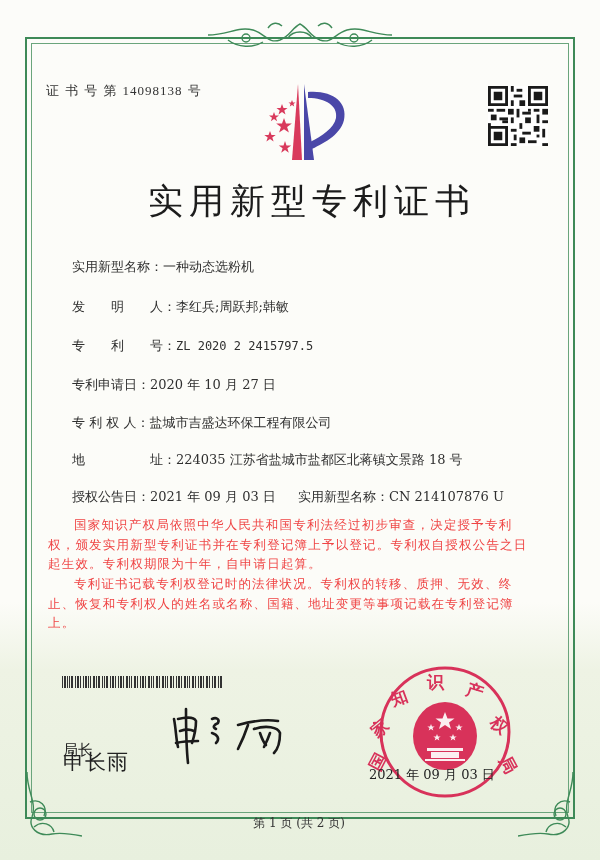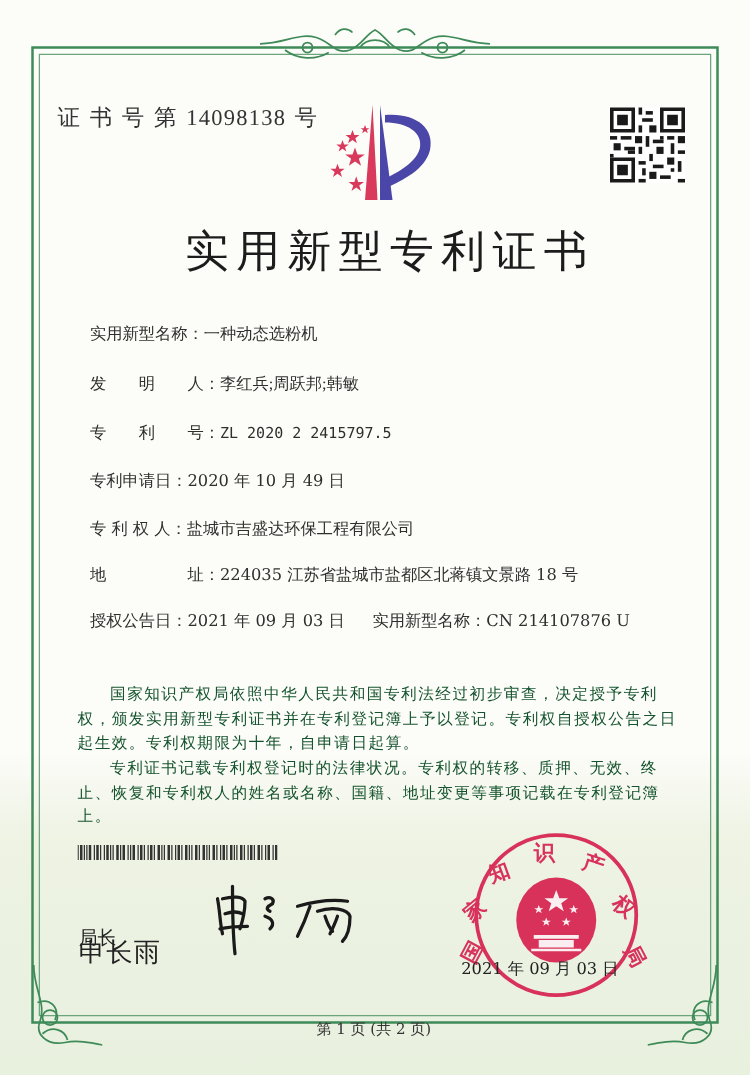--- a/index.html
+++ b/index.html
@@ -21,37 +21,37 @@
     position:absolute; left:31px; top:43px; width:538px; height:770px;
     border:1px solid #6aa57c; box-sizing:border-box;
   }
   .ornament-top {
     position:absolute; left:208px; top:18px; width:184px; height:34px;
   }
   .corner { position:absolute; width:60px; height:70px; }
   .corner-bl { left:22px; top:772px; }
   .corner-br { left:518px; top:772px; }
   .cert-no {
-    position:absolute; left:46px; top:82px; font-size:18px; letter-spacing:1px; color:#333;
+    position:absolute; left:46px; top:82px; font-size:13px; letter-spacing:1px; color:#333;
   }
   .logo { position:absolute; left:252px; top:78px; width:100px; height:86px; }
   .qr { position:absolute; left:488px; top:84px; width:60px; height:64px; }
   .title {
     position:absolute; left:12px; width:600px; top:178px; text-align:center;
     font-size:35px; letter-spacing:6px; color:#1c1c1c;
     font-family:"DejaVu Sans","Liberation Sans",sans-serif; font-weight:400;
   }
   .field {
     position:absolute; left:72px; font-size:13px; color:#2f2f2f; white-space:nowrap;
   }
   .field .lbl { display:inline-block; }
   .field .val { display:inline-block; }
   .para {
-    position:absolute; left:62px; width:488px; font-size:12.5px; line-height:19.5px; color:#14532d;
-    text-indent:26px; letter-spacing:1.2px;margin-top:30px;
+    position:absolute; left:48px; width:488px; font-size:12.5px; line-height:19.5px; color:#ef4444;
+    text-indent:26px; letter-spacing:1.2px;
   }
   .barcode { position:absolute; left:62px; top:676px; width:160px; height:12px; }
   .director-title { position:absolute; left:63px; top:741px; font-size:15px; font-family:"DejaVu Sans","Liberation Sans",sans-serif; color:#222; }
   .director-name { position:absolute; left:63px; top:748px; font-size:21px; font-family:"DejaVu Sans","Liberation Sans",sans-serif; color:#222; letter-spacing:1px;}
   .signature { position:absolute; left:168px; top:705px; width:140px; height:60px; }
   .seal { position:absolute; left:365px; top:660px; width:160px; height:140px; }
   .seal-date { position:absolute; left:369px; top:766px; font-size:13px; color:#222; }
   .page-num { position:absolute; left:0; width:598px; text-align:center; top:815px; font-size:12px; color:#333; }
 </style>
 </head>
@@ -152,28 +152,28 @@
       <rect x="19" y="20" width="2" height="1"></rect>
       <rect x="14" y="8" width="1" height="1"></rect>
   </g>
 </svg>
 
 <div class="title">实用新型专利证书</div>
 
 <div class="field" style="top:258px;">
   <span class="lbl">实用新型名称：</span><span class="val">一种动态选粉机</span>
 </div>
-<div class="field" style="top:298px;font-family:Liberation Serif, serif;">
+<div class="field" style="top:298px;">
   <span class="lbl">发　　明　　人：</span><span class="val">李红兵;周跃邦;韩敏</span>
 </div>
 <div class="field" style="top:337px;">
   <span class="lbl">专　　利　　号：</span><span class="val" style="font-family:'DejaVu Sans Mono',monospace;font-size:12px;">ZL 2020 2 2415797.5</span>
 </div>
 <div class="field" style="top:376px;">
-  <span class="lbl">专利申请日：</span><span class="val">2020 年 10 月 49 日</span>
+  <span class="lbl">专利申请日：</span><span class="val">2020 年 10 月 27 日</span>
 </div>
 <div class="field" style="top:414px;">
   <span class="lbl">专 利 权 人：</span><span class="val">盐城市吉盛达环保工程有限公司</span>
 </div>
 <div class="field" style="top:451px;">
   <span class="lbl">地　　　　　址：</span><span class="val">224035 江苏省盐城市盐都区北蒋镇文景路 18 号</span>
 </div>
 <div class="field" style="top:488px;">
   <span class="lbl">授权公告日：</span><span class="val">2021 年 09 月 03 日</span>
 </div>

